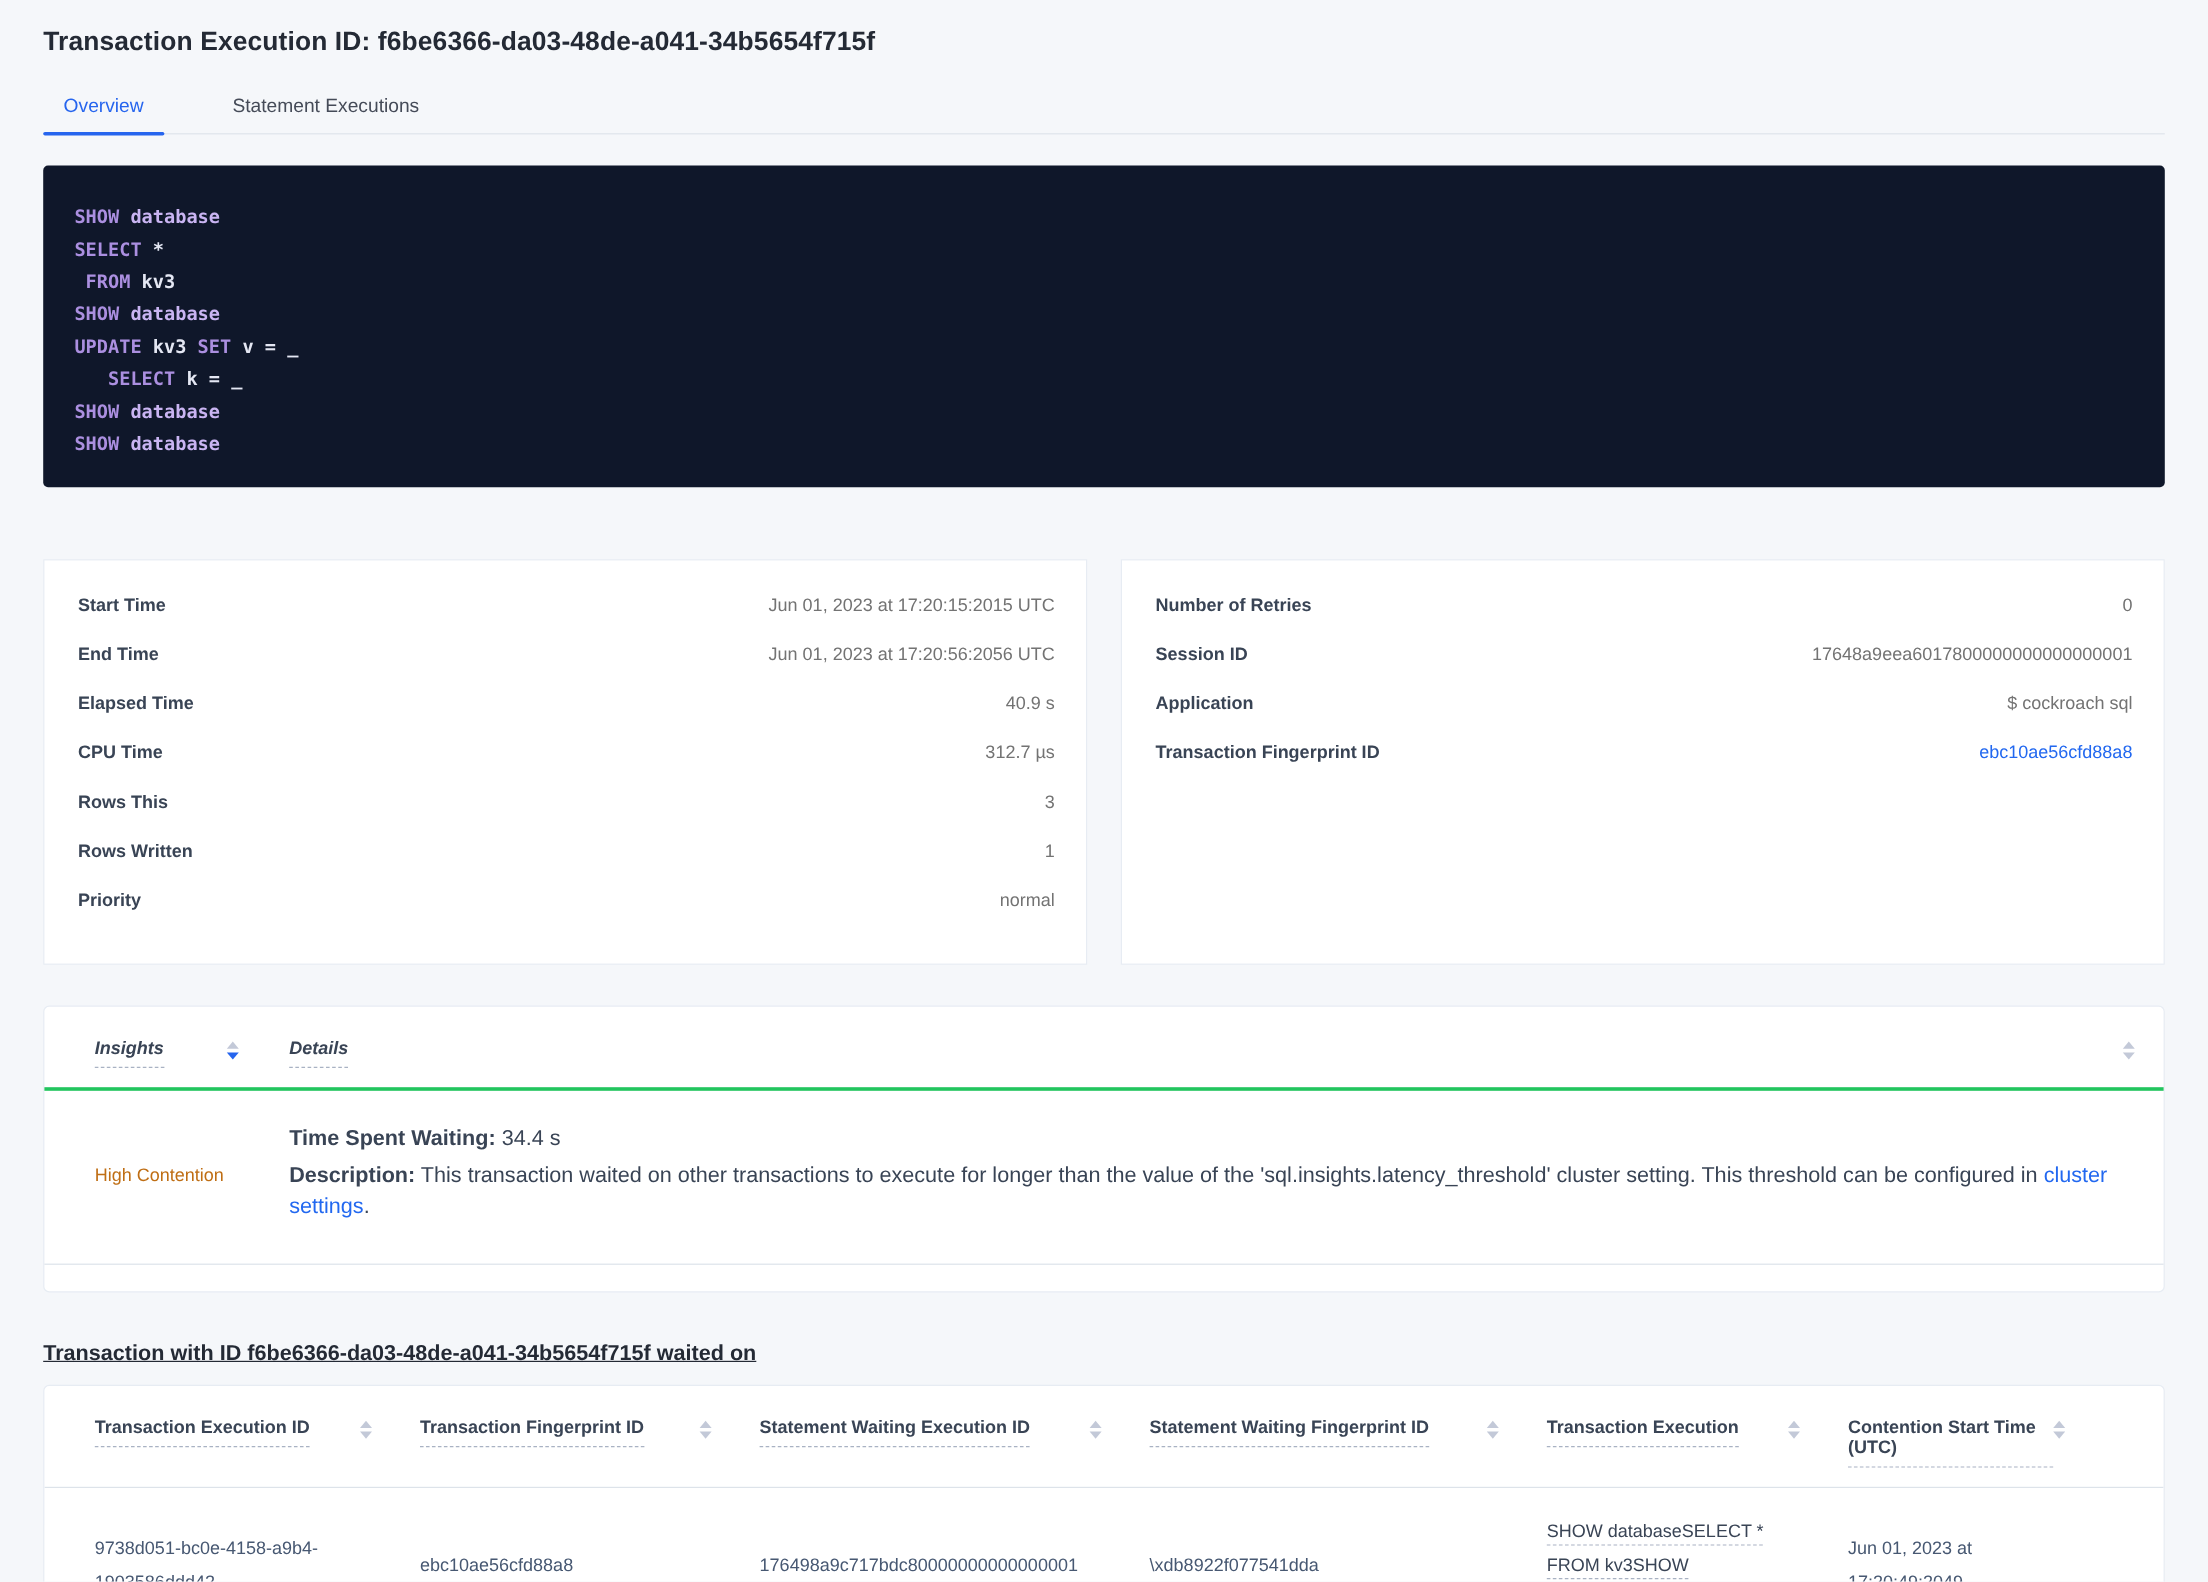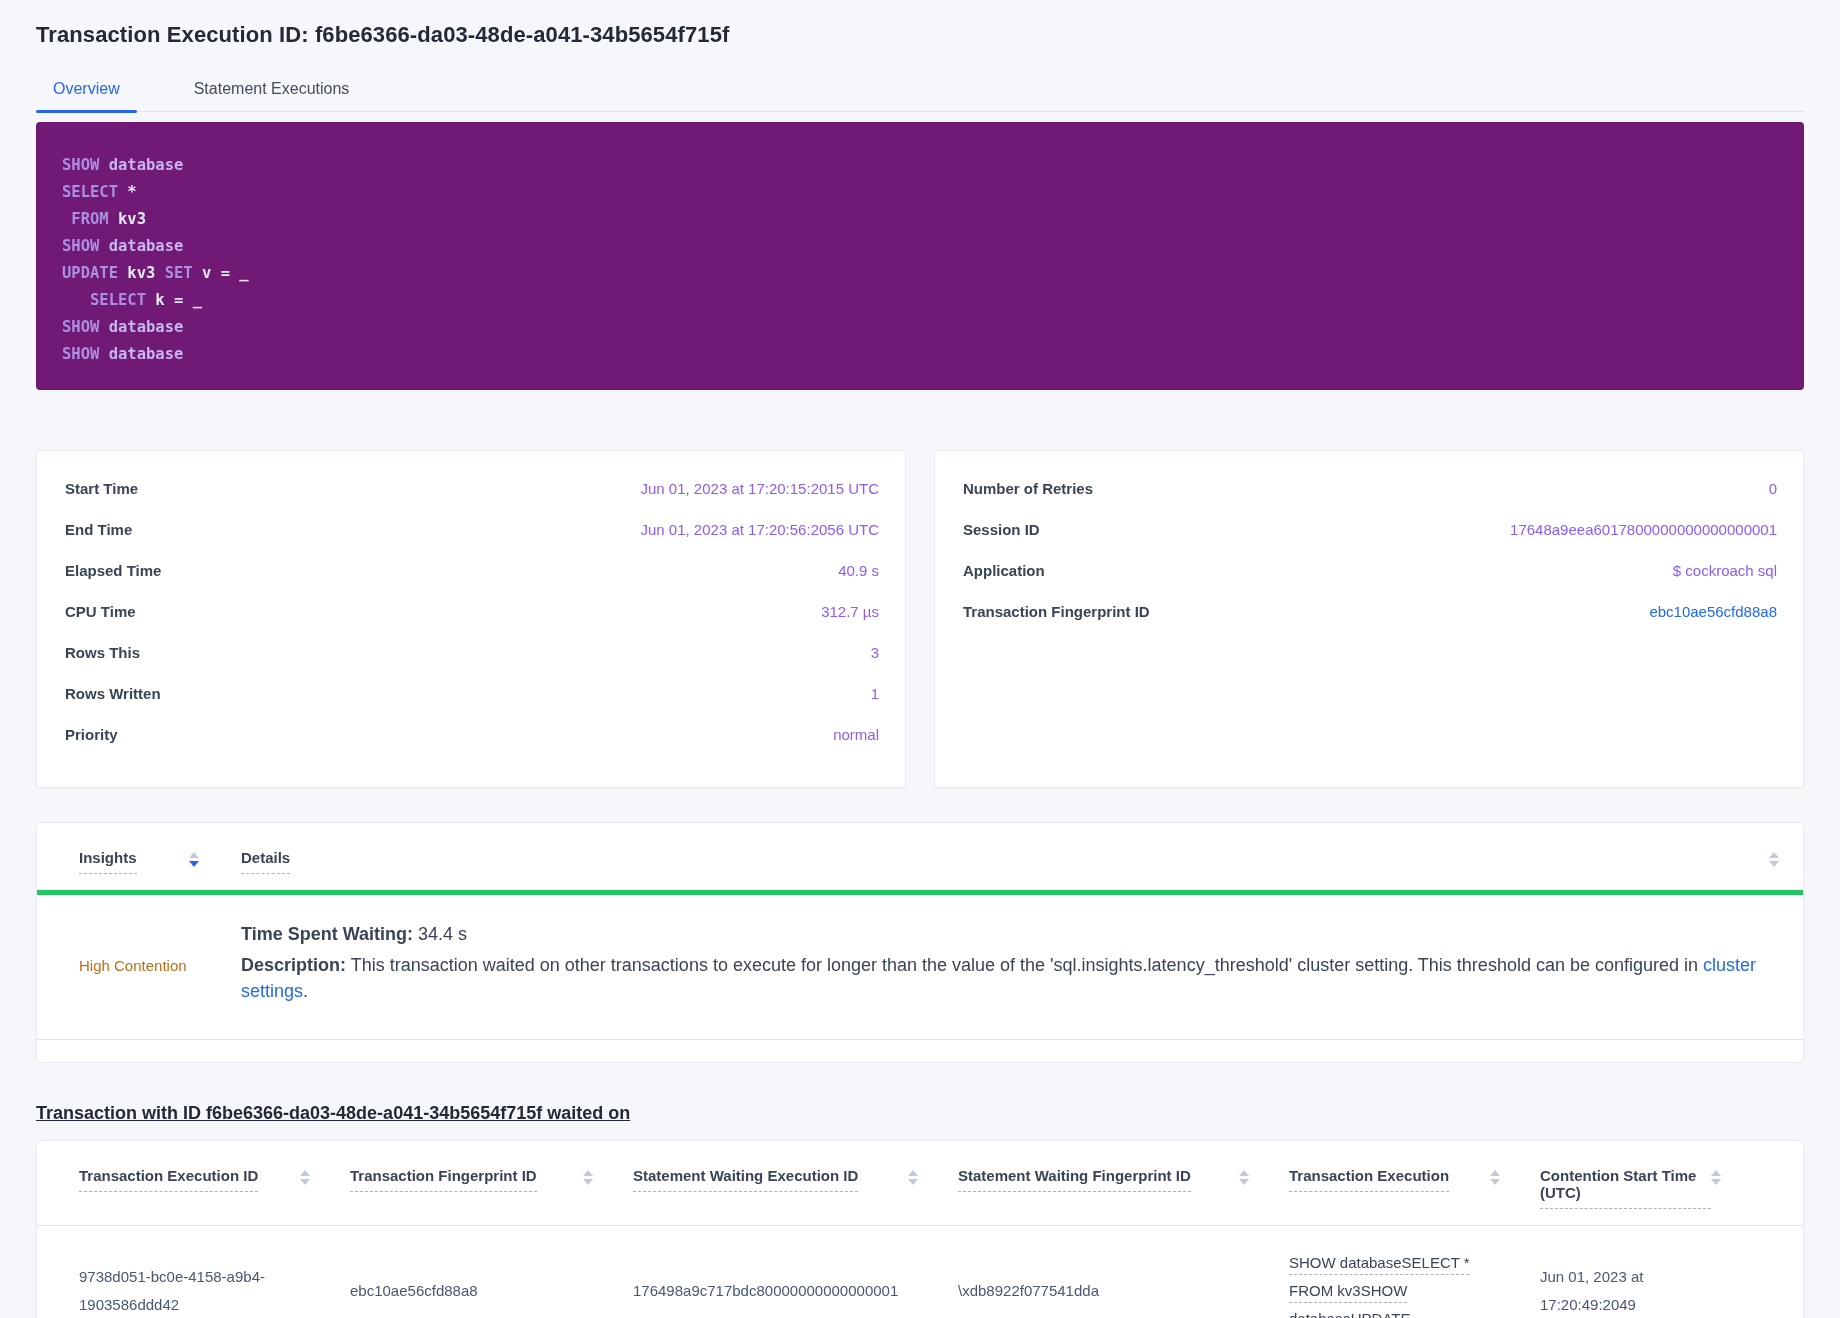--- a/index.html
+++ b/index.html
@@ -18,50 +18,50 @@
   .tab { font-size:16px; padding:0 17px 13px 17px; cursor:pointer; position:relative; color:#454b58; }
   .tab.active { color:#2665ee; }
   .tab.active::after {
     content:""; position:absolute; left:0; right:0; bottom:-2px; height:3px;
     background:#2665ee; border-radius:2px;
   }
   .tab.inactive { margin-left:57px; padding:0 0 13px 0; }
 
   
   .sql-box {
-    margin-top:10px; background:#701a75; border-radius:4px;
+    margin-top:26px; background:#0f172a; border-radius:4px;
     padding:30px 28px 28px 26px; height:268px;
   }
   .sql-line {
     font-family:"DejaVu Sans Mono","Liberation Mono",monospace;
     font-size:15.5px; line-height:27px; white-space:pre;
   }
   .tok-kw  { color:#ab8fe0; font-weight:700; }
   .tok-id  { color:#c9b4f2; font-weight:700; }
   .tok-lit { color:#e4e7f3; font-weight:700; }
 
   
   .cards-row { margin-top:60px; display:flex; gap:28px; }
   .card {
     background:#ffffff; border:1px solid #e7ecf3; border-radius:0;
     flex:1 1 0; min-height:334px; padding:29px 26px 20px 28px;
   }
   .kv-row { display:flex; justify-content:space-between; align-items:baseline; height:41px; }
   .kv-label { font-size:15px; font-weight:700; color:#394455; }
-  .kv-value { font-size:15px; color:#8b5cf6; text-align:right; }
+  .kv-value { font-size:15px; color:#737373; text-align:right; }
   .kv-value.link { color:#2268f0; cursor:pointer; }
 
   
   .insights-card {
     margin-top:34px; background:#fff; border:1px solid #e7ecf3; border-radius:5px;
     padding:26px 0 22px 0;
   }
   .insights-header {
     display:flex; align-items:flex-start; padding:0 24px 0 42px;
-    border-bottom:5px solid #22c55e; padding-bottom:16px;
+    border-bottom:3px solid #22c55e; padding-bottom:16px;font-style:italic;
   }
   .col-head-label {
     font-size:15px; font-weight:700; color:#394455;
     border-bottom:1px dashed #a9b2c3; padding-bottom:7px; cursor:pointer;
   }
   .insights-col1 { width:162px; display:flex; }
   .insights-col1 .sort-icon { margin-left:52px; margin-top:3px; }
   .insights-header-right { margin-left:auto; margin-top:3px; }
   .insights-body { display:flex; align-items:center; padding:26px 24px 30px 42px; border-bottom:1px solid #dde3ea; }
   .insight-badge { width:162px; font-size:15px; color:#bf6e14; flex-shrink:0; }

